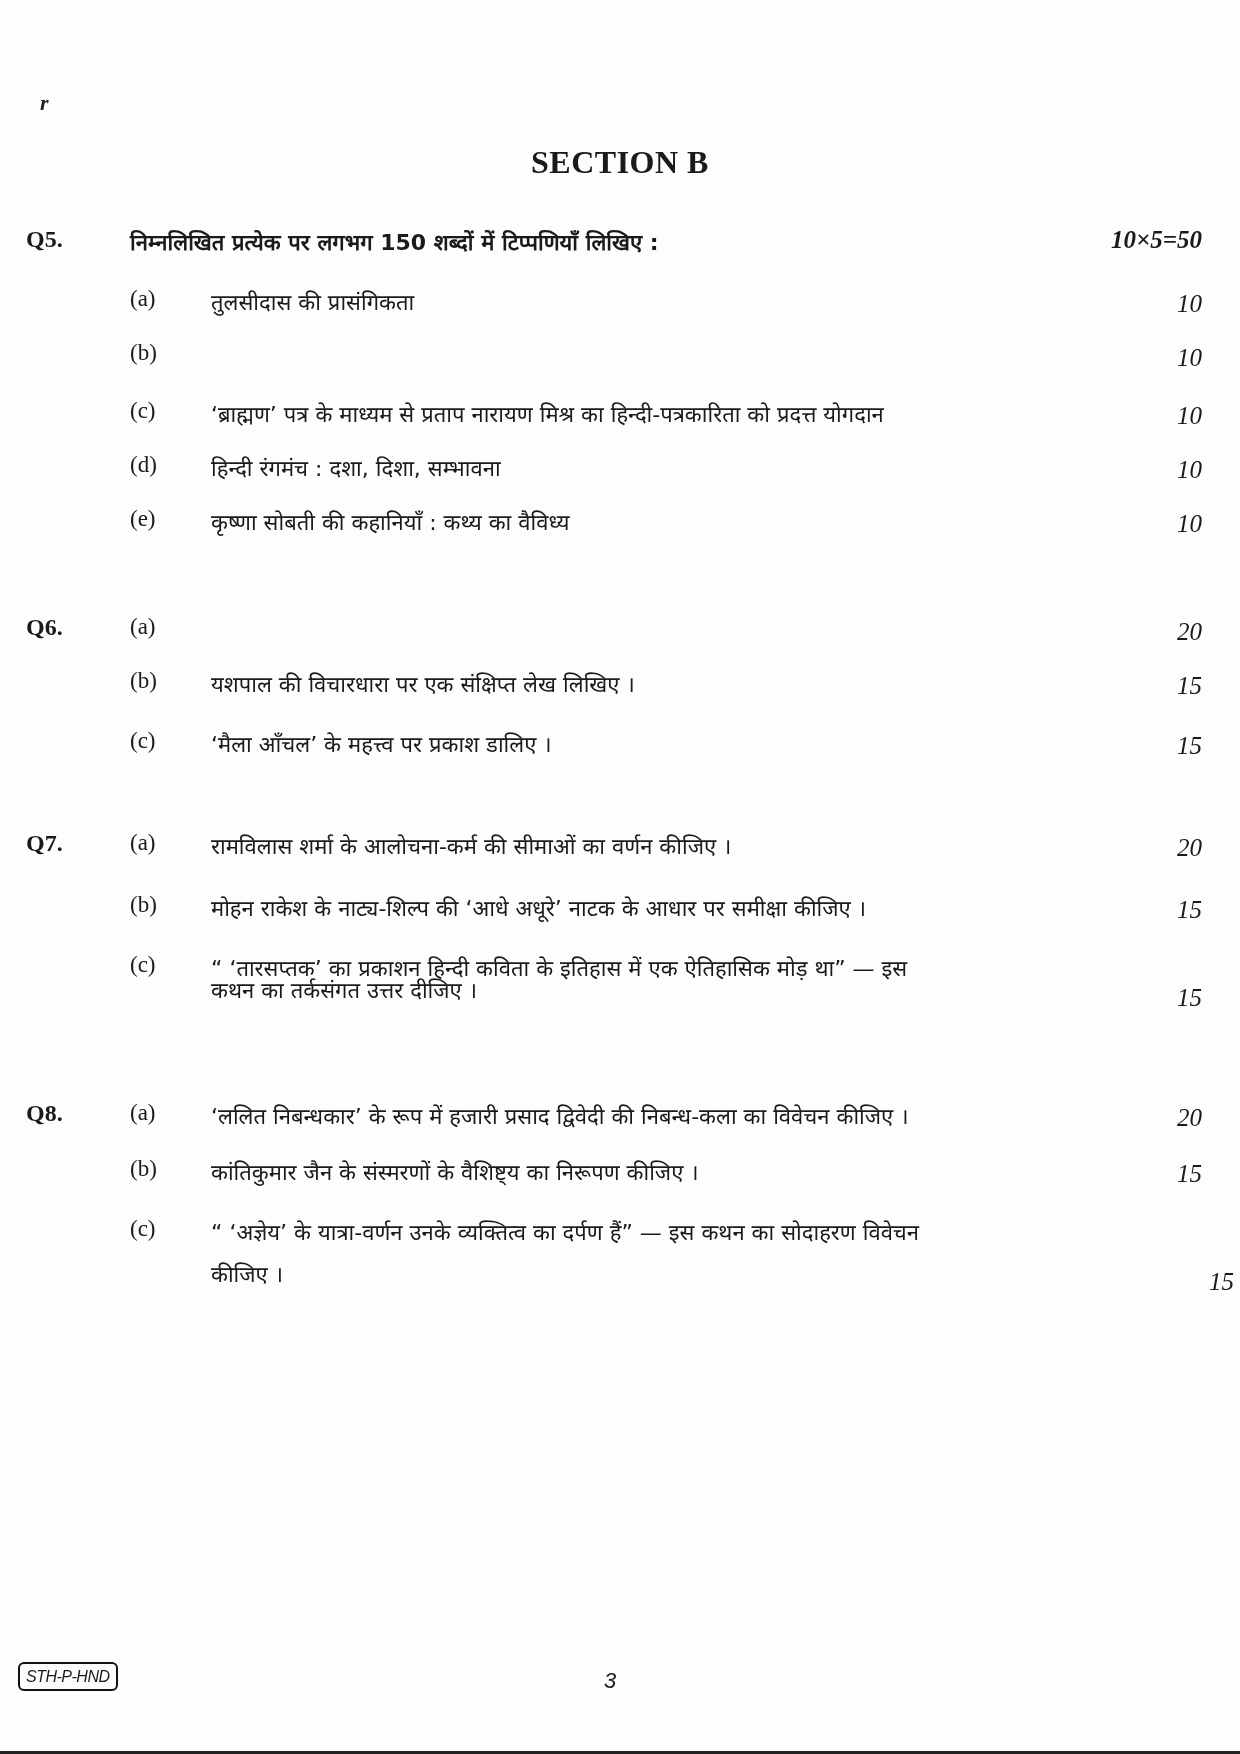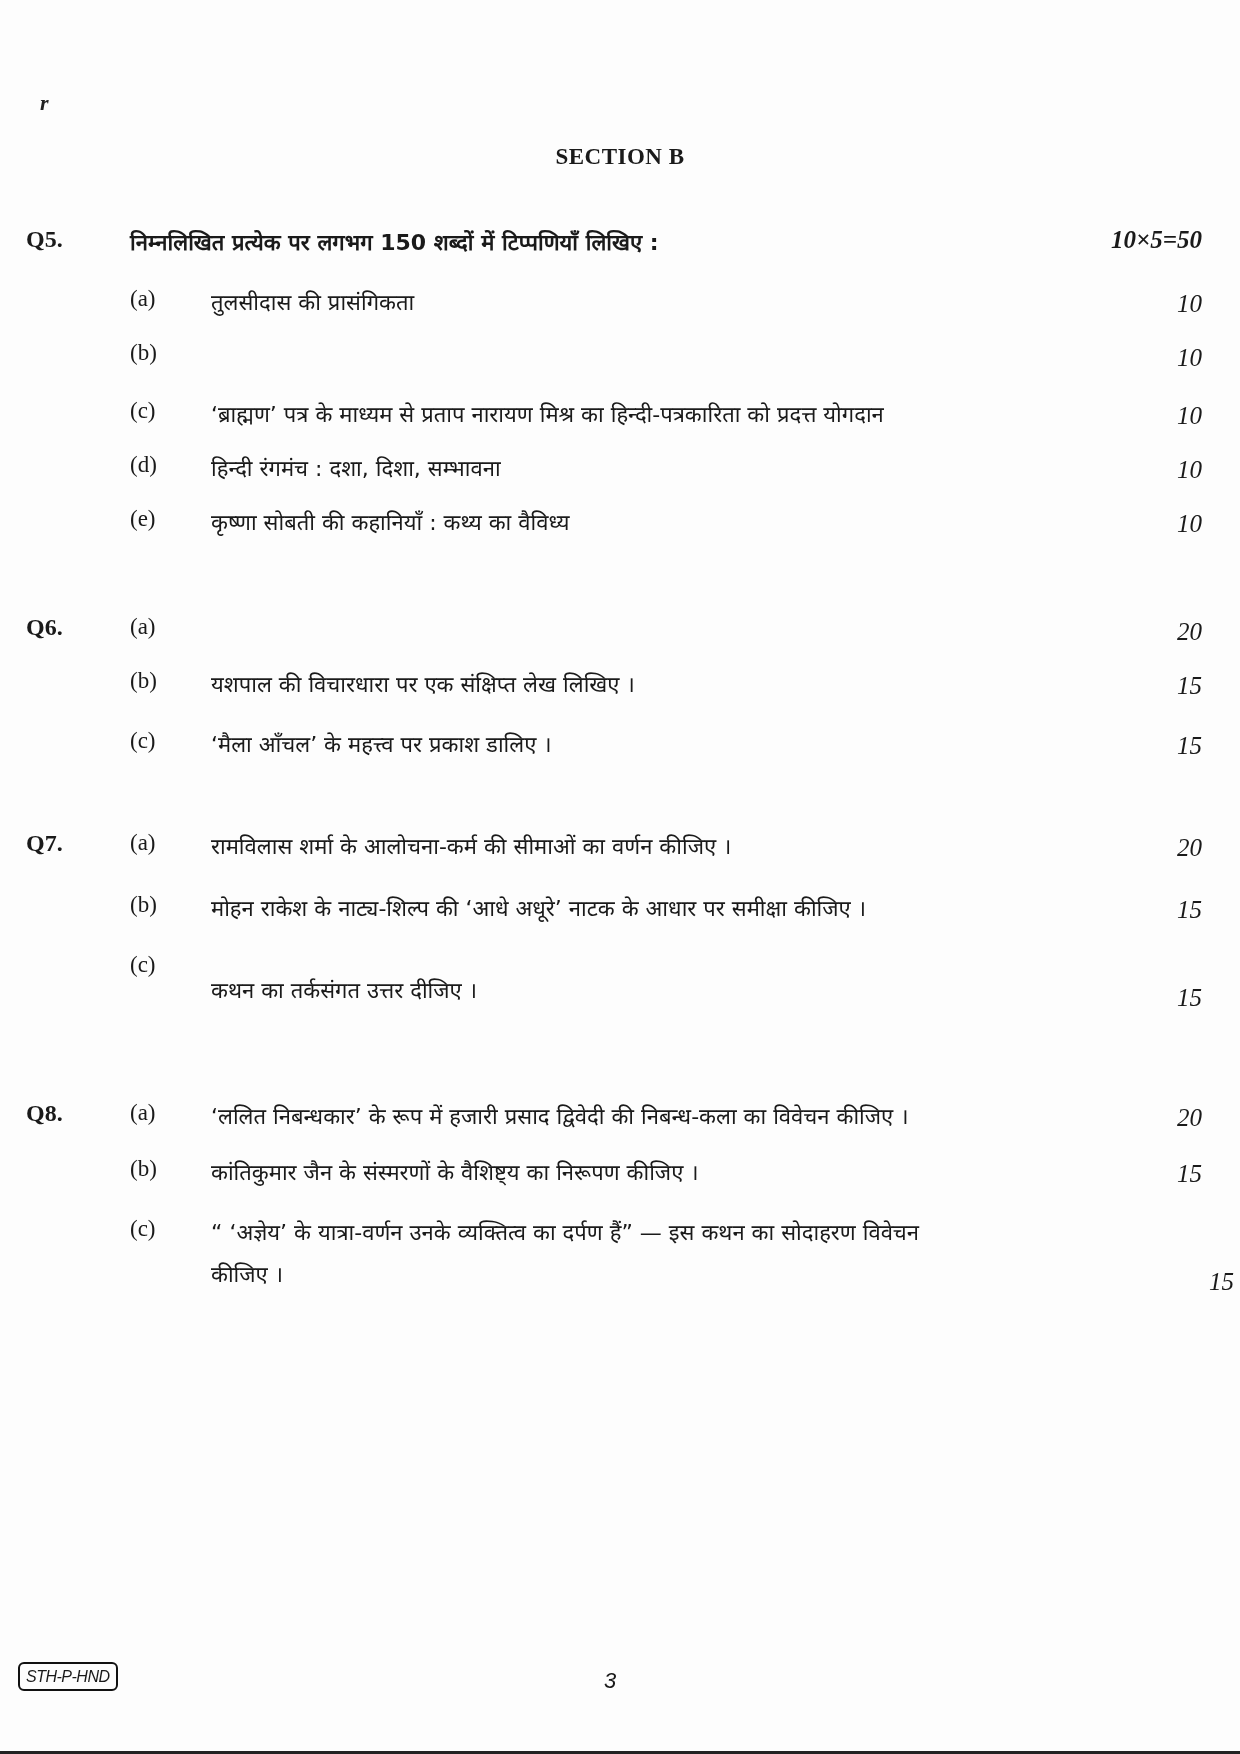--- a/index.html
+++ b/index.html
@@ -33,21 +33,21 @@
       color: #222;
     }
     .section-title {
       position: absolute;
       left: 0;
       width: 1240px;
       top: 144px;
       text-align: center;
       font-family: "Liberation Serif", serif;
       font-weight: bold;
-      font-size: 23px;
+      font-size: 32px;
       letter-spacing: 0.5px;
     }
     .row {
       position: absolute;
       left: 0;
       width: 1240px;
       height: 40px;
     }
     .qnum {
       position: absolute;
@@ -179,20 +179,21 @@
       <span class="text">रामविलास शर्मा के आलोचना-कर्म की सीमाओं का वर्णन कीजिए ।</span>
       <span class="marks" style="top:4px;">20</span>
     </div>
     <div class="row" style="top:892px;">
       <span class="part">(b)</span>
       <span class="text">मोहन राकेश के नाट्य-शिल्प की ‘आधे अधूरे’ नाटक के आधार पर समीक्षा कीजिए ।</span>
       <span class="marks" style="top:4px;">15</span>
     </div>
     <div class="row" style="top:952px;">
       <span class="part">(c)</span>
+      <span class="text">“ ‘तारसप्तक’ का प्रकाशन हिन्दी कविता के इतिहास में एक ऐतिहासिक मोड़ था” — इस</span>
     </div>
     <div class="row" style="top:974px;">
       <span class="text">कथन का तर्कसंगत उत्तर दीजिए ।</span>
       <span class="marks" style="top:10px;">15</span>
     </div>
   </div>
 
   <div>
     <div class="row" style="top:1100px;">
       <span class="qnum">Q8.</span>

